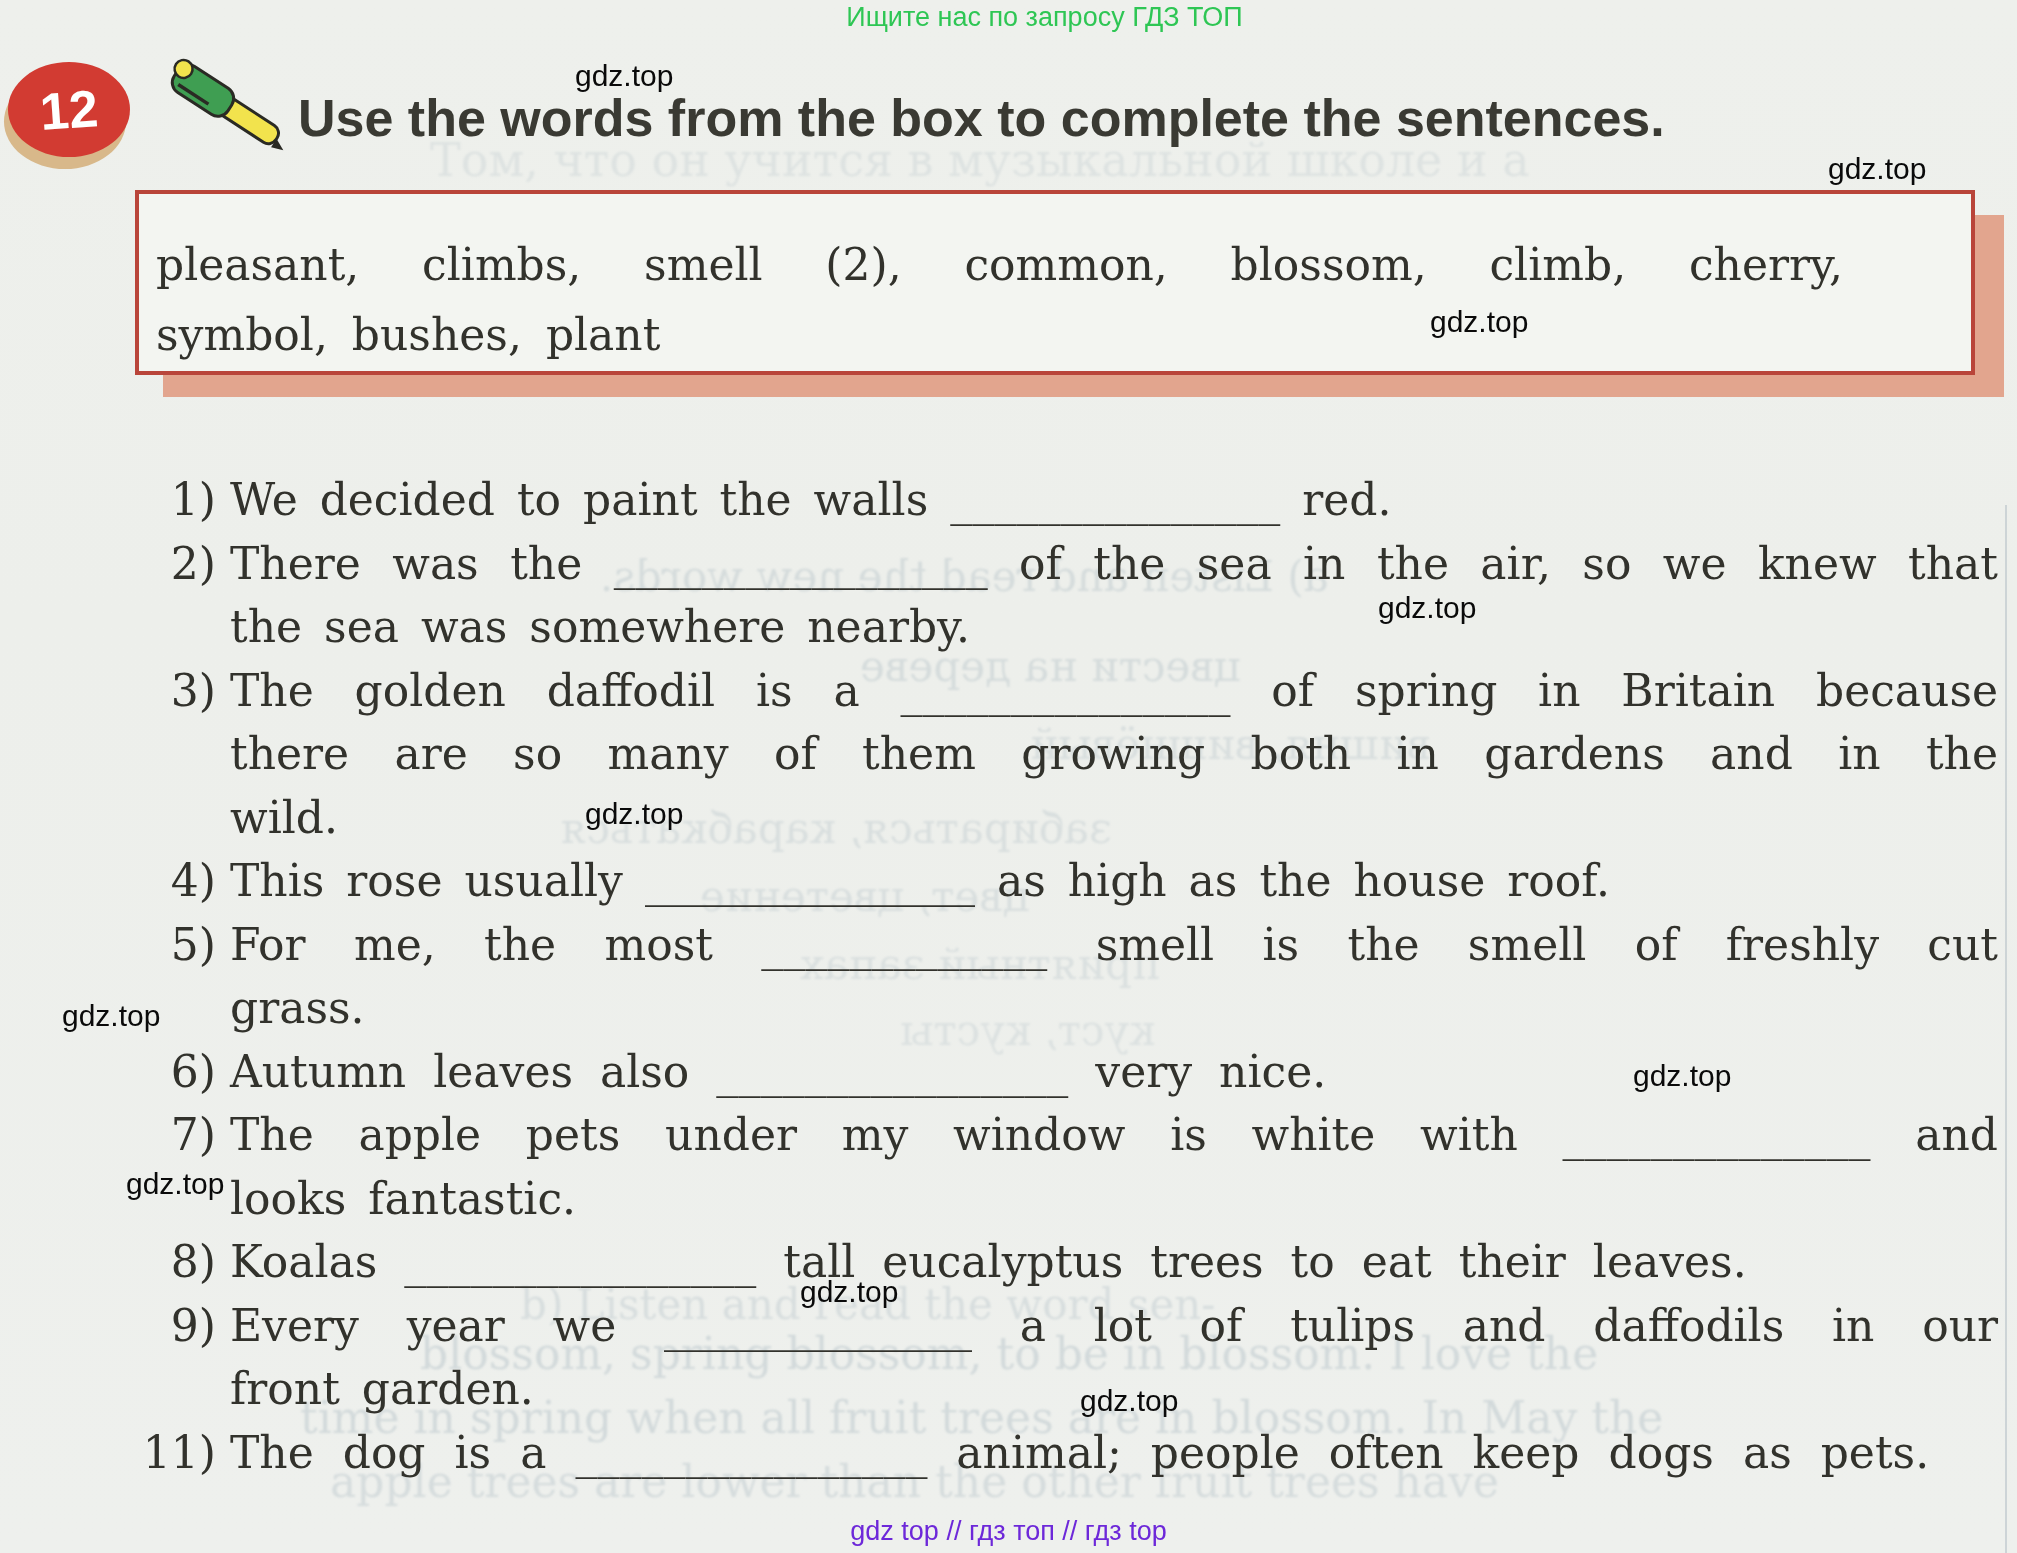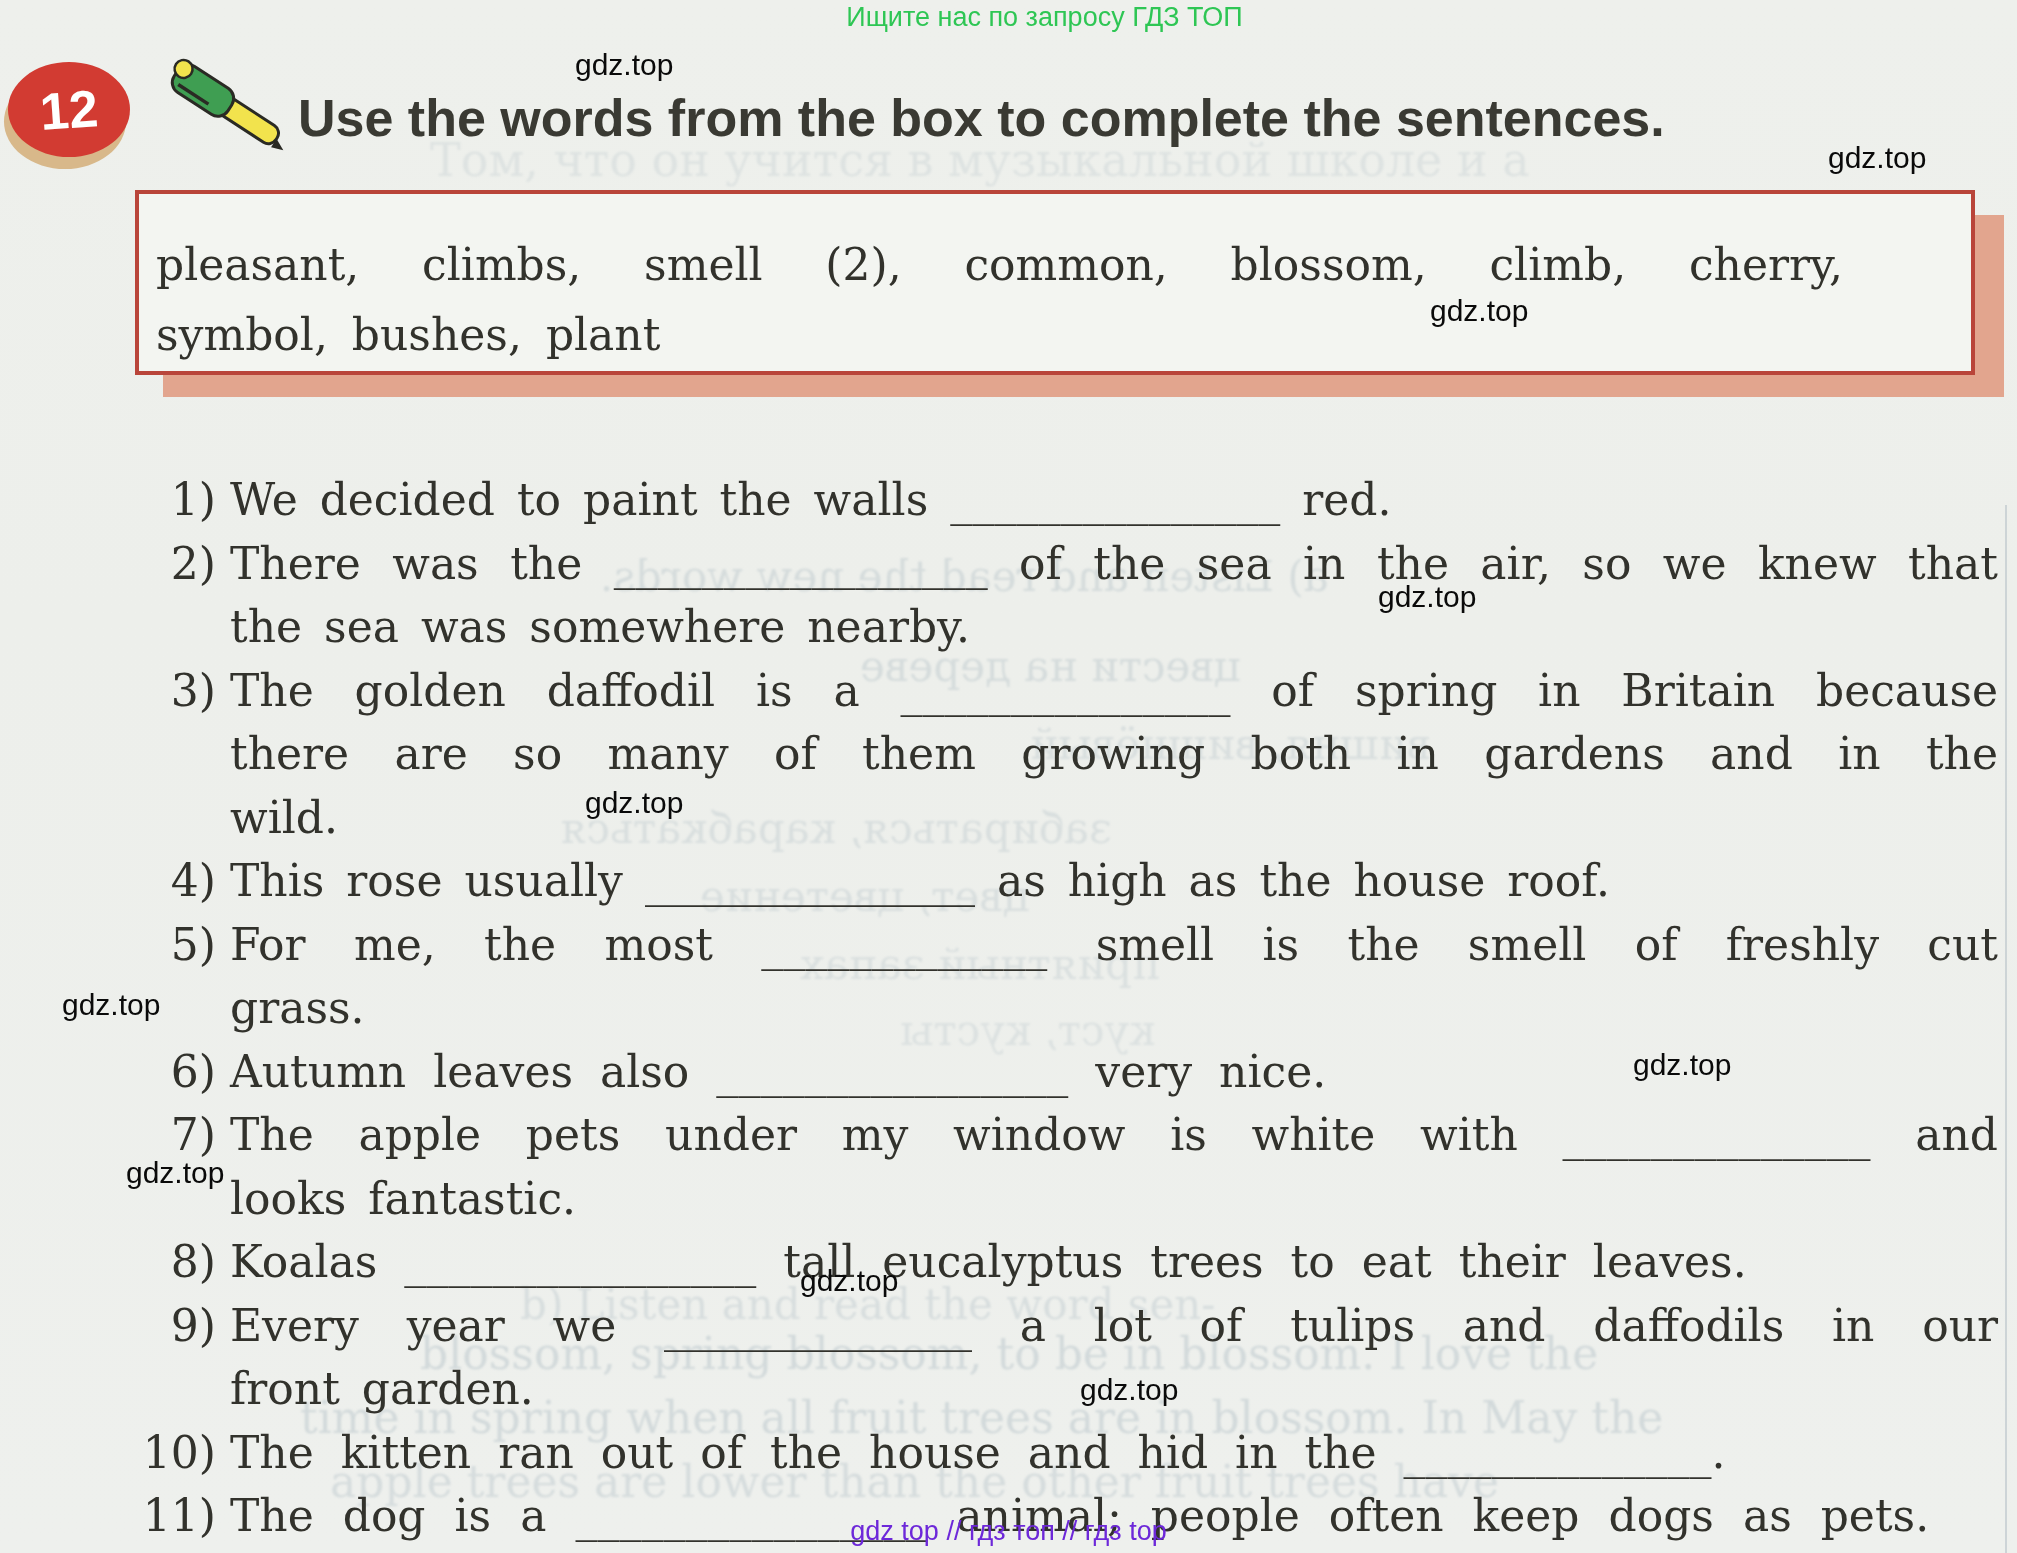--- a/index.html
+++ b/index.html
@@ -50,20 +50,21 @@
   }
   .slines{flex:1;margin-left:14px;min-width:0;}
   .sline{font-size:44px;line-height:63.5px;word-spacing:8px;white-space:nowrap;}
   .sline.just{text-align:justify;text-align-last:justify;word-spacing:0;white-space:normal;}
   .sline.ws-w{word-spacing:13px;}
   .sline.ws-x{word-spacing:15px;}
   
   .wm{
     position:absolute;font-family:"Liberation Sans",sans-serif;font-size:30px;color:#0a0a0a;
     white-space:nowrap;
+    margin-top:11px;
   }
   .wm1{left:575px;top:48px;}   .wm2{left:1828px;top:141px;}
   .wm3{left:1430px;top:294px;} .wm4{left:1378px;top:580px;}
   .wm5{left:585px;top:786px;}  .wm6{left:62px;top:988px;}
   .wm7{left:1633px;top:1048px;}.wm8{left:126px;top:1156px;}
   .wm9{left:800px;top:1264px;} .wm10{left:1080px;top:1373px;}
   
   .footer{
     position:absolute;left:0;top:1516px;width:100%;text-align:center;
     font-family:"Liberation Sans",sans-serif;font-size:27px;color:#6d28d9;
@@ -194,26 +195,20 @@
       </div>
     </div>
     <div class="srow">
       <div class="snum">9)</div>
       <div class="slines">
         <div class="sline just">Every year we ______________ a lot of tulips and daffodils in our</div>
         <div class="sline">front garden.</div>
       </div>
     </div>
     <div class="srow">
-      <div class="snum">10)</div>
-      <div class="slines">
-        <div class="sline ws-w">The kitten ran out of the house and hid in the ______________.</div>
-      </div>
-    </div>
-    <div class="srow">
       <div class="snum">11)</div>
       <div class="slines">
         <div class="sline ws-x">The dog is a ________________ animal; people often keep dogs as pets.</div>
       </div>
     </div>
   </div>
 
 <span class="wm wm1">gdz.top</span>
 <span class="wm wm2">gdz.top</span>
 <span class="wm wm3">gdz.top</span>

